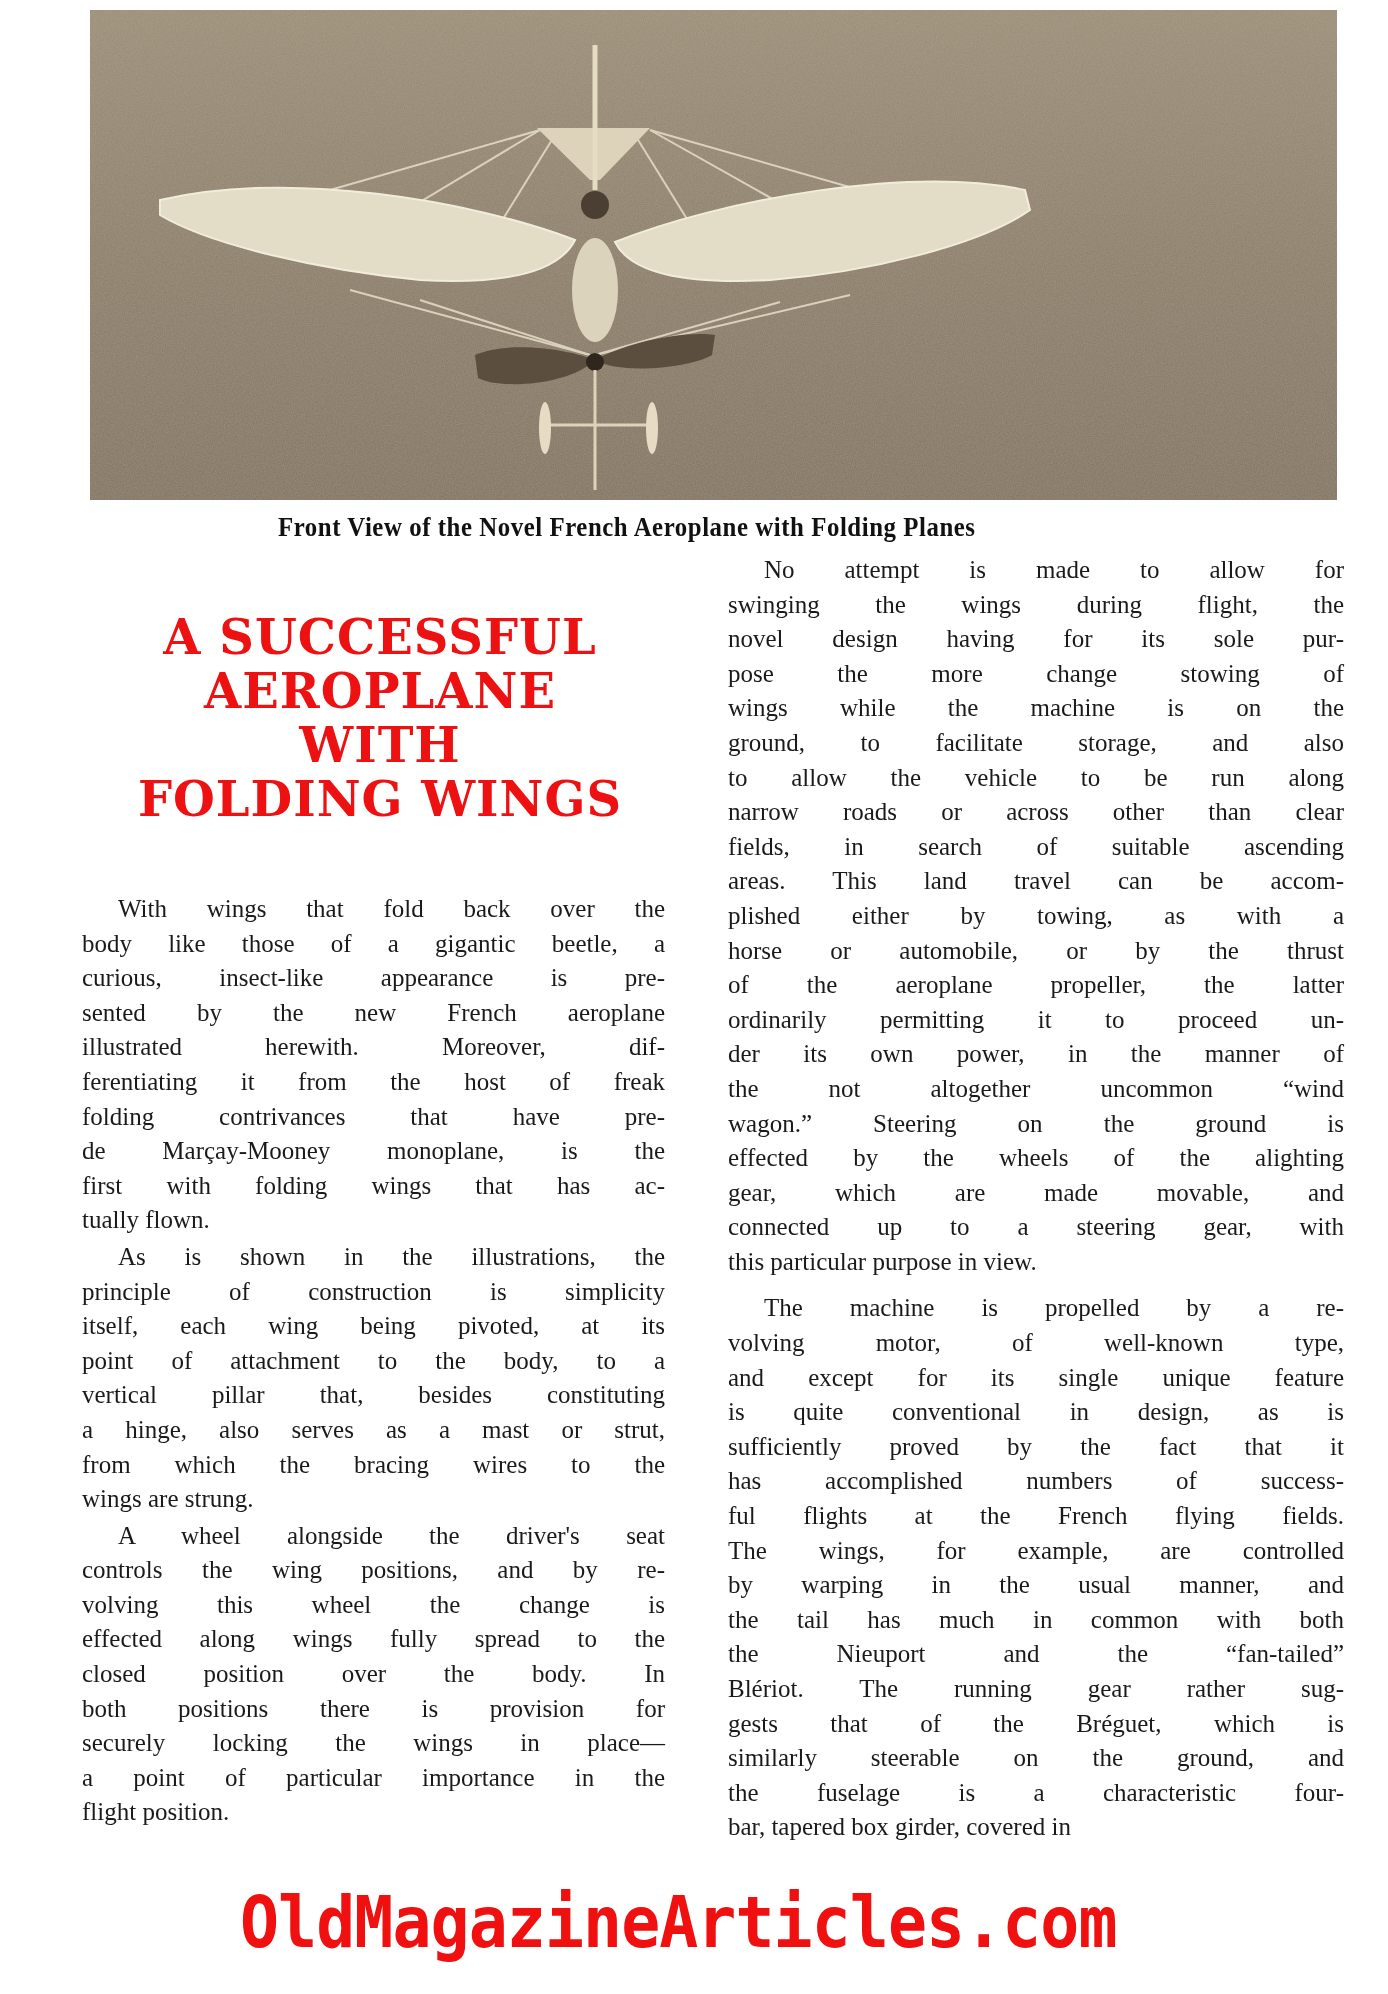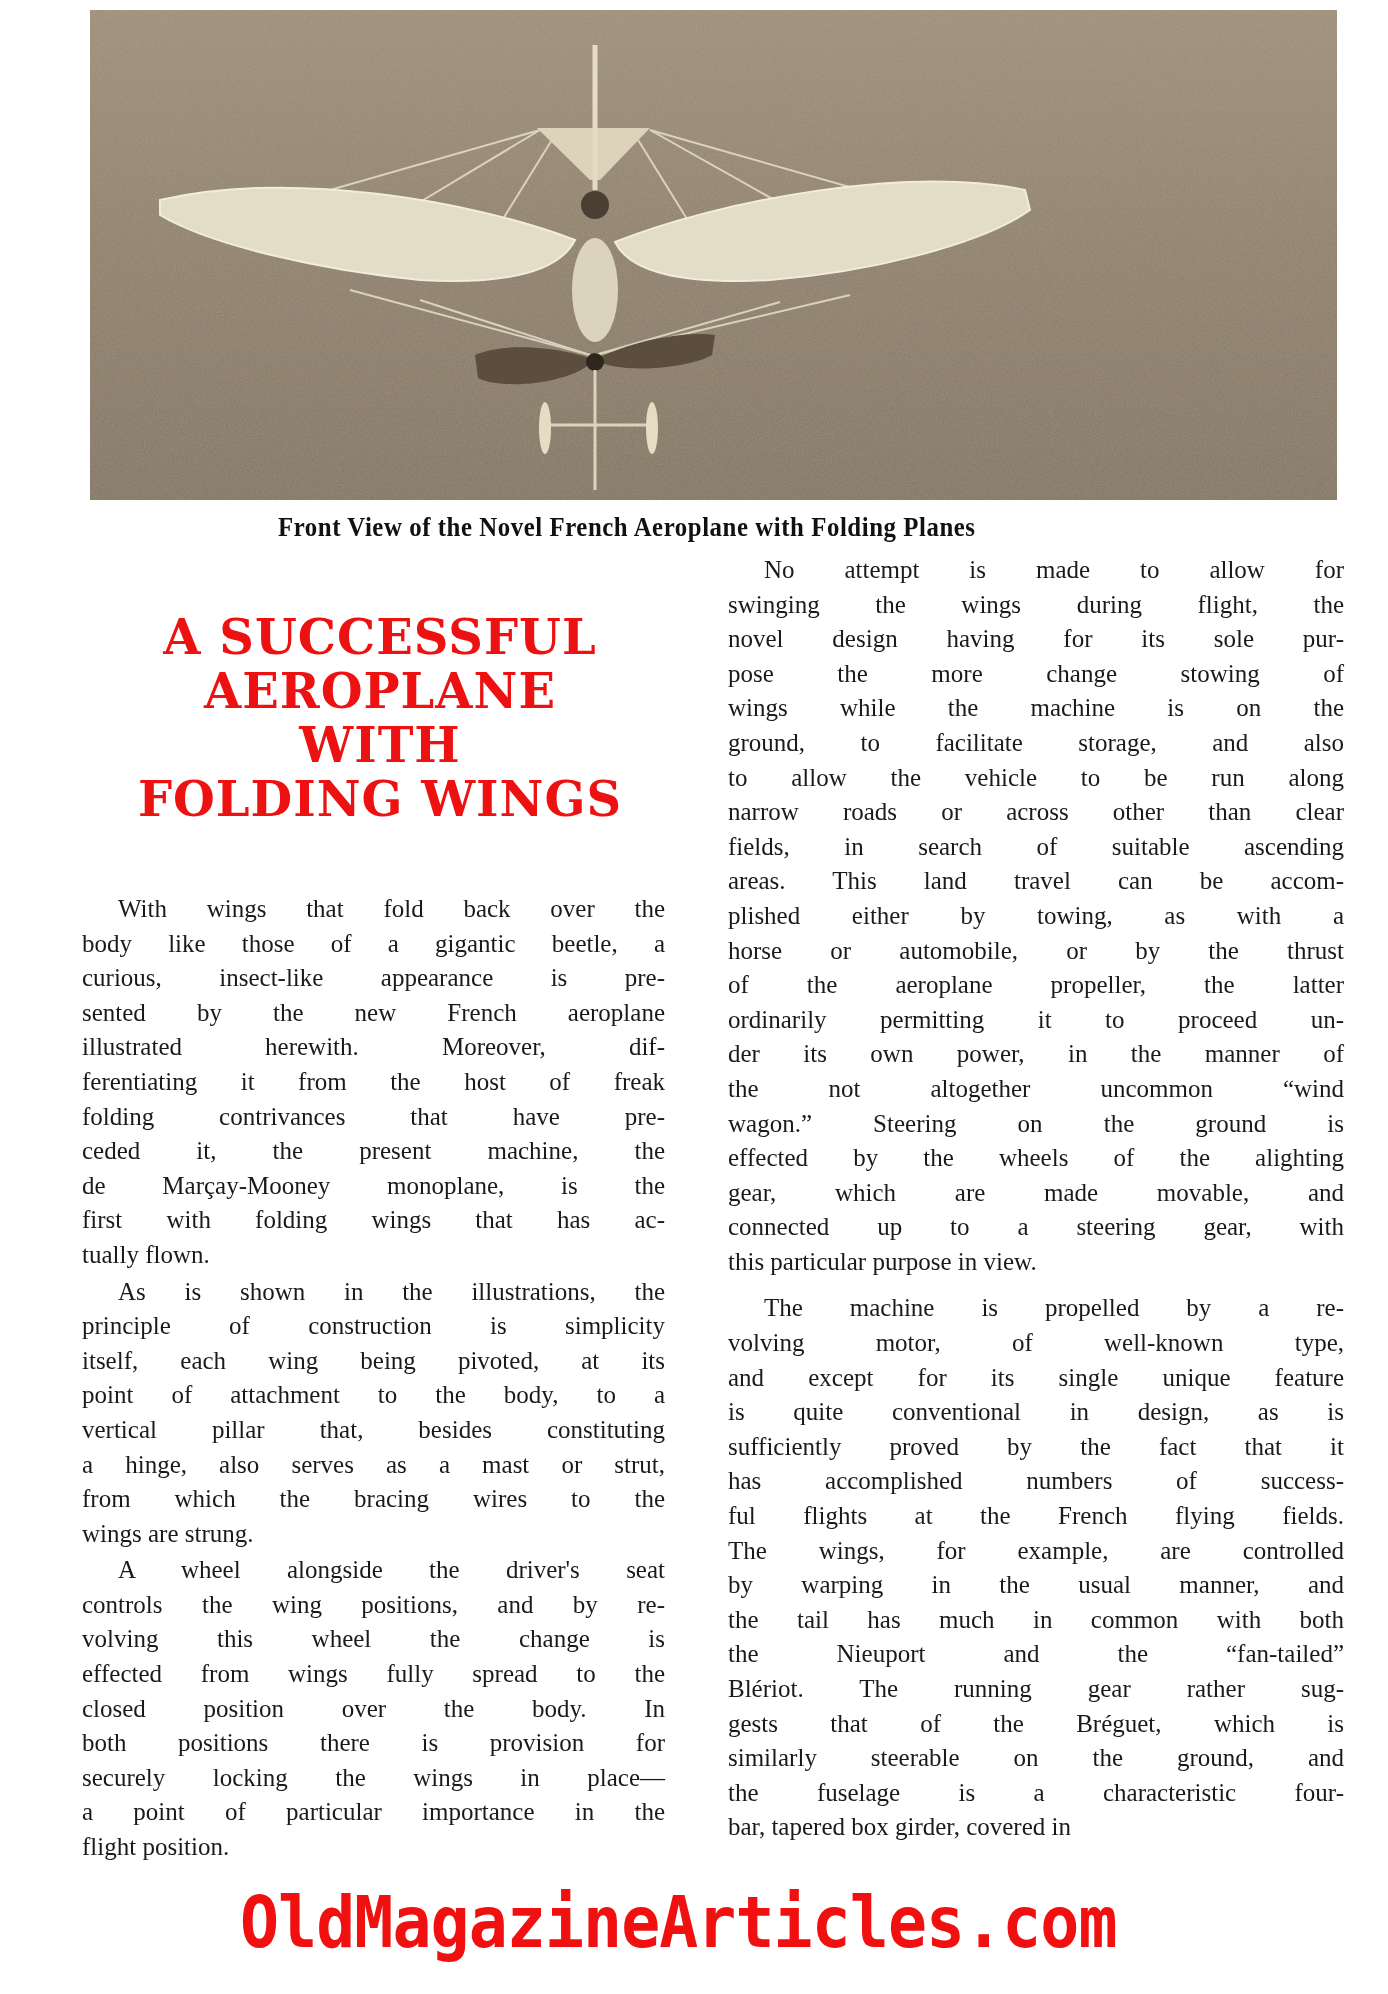--- a/index.html
+++ b/index.html
@@ -101,40 +101,39 @@
 
 <div class="col col-left">
   <p class="lines">
       <span class="line indent">With wings that fold back over the</span>
       <span class="line">body like those of a gigantic beetle, a</span>
       <span class="line">curious, insect-like appearance is pre-</span>
       <span class="line">sented by the new French aeroplane</span>
       <span class="line">illustrated herewith. Moreover, dif-</span>
       <span class="line">ferentiating it from the host of freak</span>
       <span class="line">folding contrivances that have pre-</span>
-      <span class="line">ceded it, the present machine, the</span>
       <span class="line">de Marçay-Mooney monoplane, is the</span>
       <span class="line">first with folding wings that has ac-</span>
       <span class="line last">tually flown.</span>
     </p>
   <p class="lines">
       <span class="line indent">As is shown in the illustrations, the</span>
       <span class="line">principle of construction is simplicity</span>
       <span class="line">itself, each wing being pivoted, at its</span>
       <span class="line">point of attachment to the body, to a</span>
       <span class="line">vertical pillar that, besides constituting</span>
       <span class="line">a hinge, also serves as a mast or strut,</span>
       <span class="line">from which the bracing wires to the</span>
       <span class="line last">wings are strung.</span>
     </p>
   <p class="lines">
       <span class="line indent">A wheel alongside the driver's seat</span>
       <span class="line">controls the wing positions, and by re-</span>
       <span class="line">volving this wheel the change is</span>
-      <span class="line">effected from wings fully spread to the</span>
+      <span class="line">effected along wings fully spread to the</span>
       <span class="line">closed position over the body. In</span>
       <span class="line">both positions there is provision for</span>
       <span class="line">securely locking the wings in place—</span>
       <span class="line">a point of particular importance in the</span>
       <span class="line last">flight position.</span>
     </p>
 </div>
 
 <div class="col col-right">
   <p class="lines">

